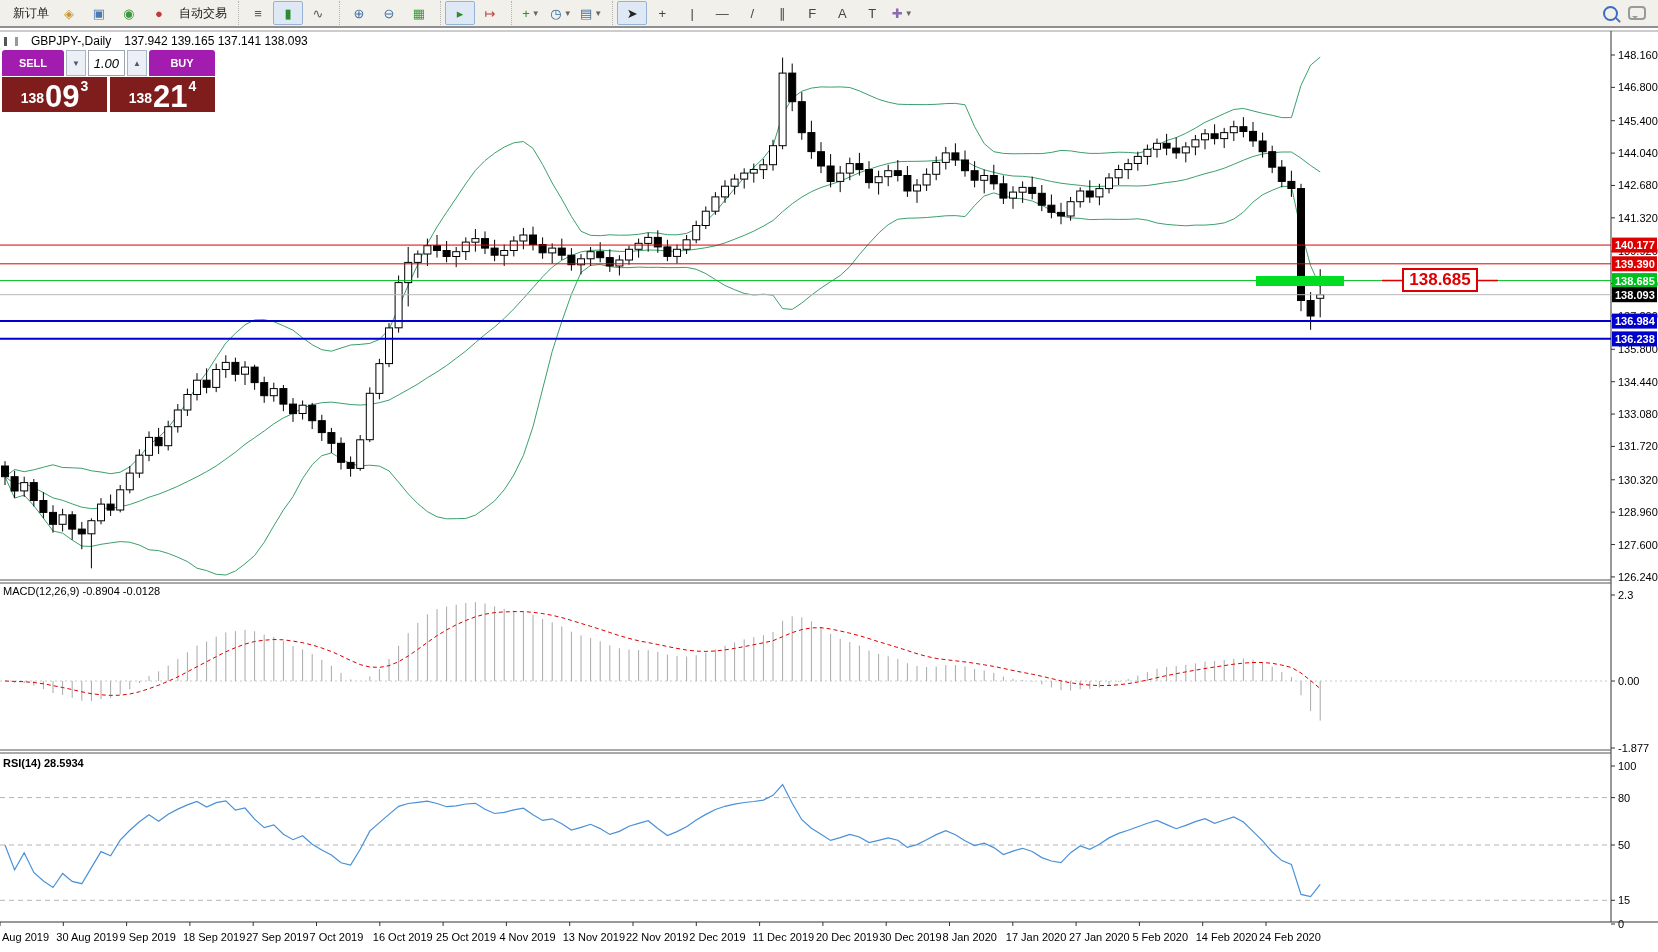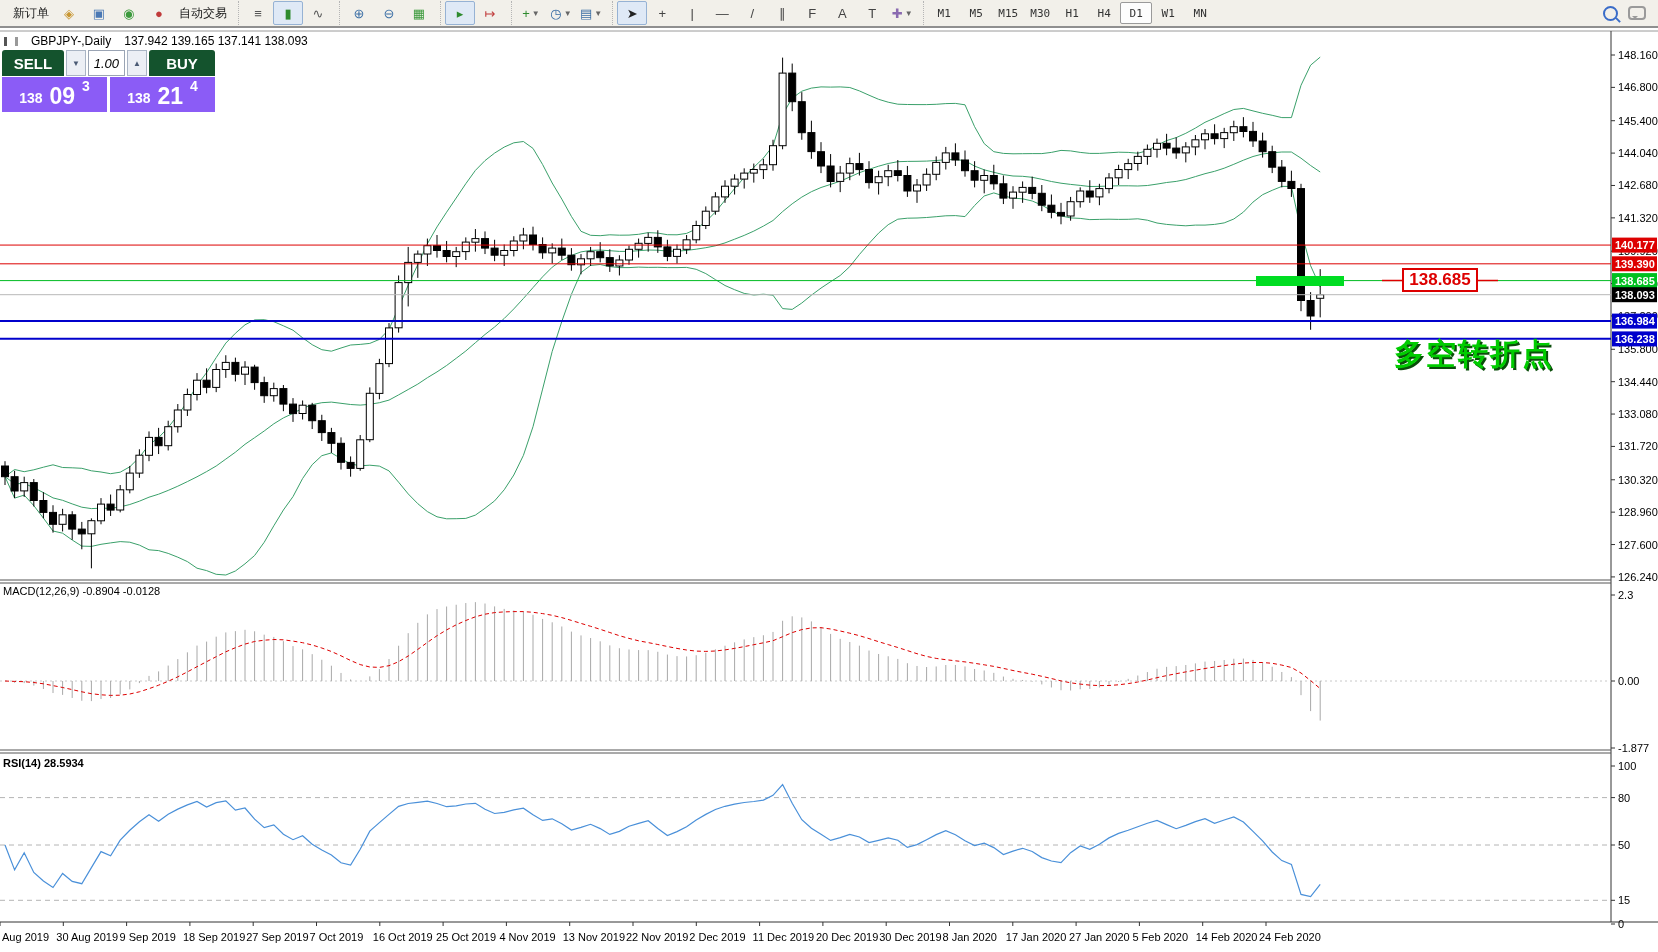--- a/index.html
+++ b/index.html
@@ -23,32 +23,32 @@
   .tb-right{margin-left:auto;display:flex;align-items:center;gap:10px;padding-right:8px;}
   .css-magnifier{width:11px;height:11px;border:2px solid #3a6cc8;border-radius:50%;position:relative;display:inline-block;}
   .css-magnifier:after{content:"";position:absolute;width:6px;height:2px;background:#3a6cc8;
     transform:rotate(45deg);right:-5px;bottom:-2px;}
   .css-chat{width:14px;height:10px;border:2px solid #9a9a9a;border-radius:4px;position:relative;display:inline-block;}
   .css-chat:after{content:"";position:absolute;left:2px;bottom:-4px;border:3px solid transparent;border-top-color:#9a9a9a;}
 
   
   .quote-panel{position:absolute;left:2px;top:50px;width:213px;z-index:5;}
   .qp-row1{display:flex;height:26px;gap:2px;}
-  .qp-sell,.qp-buy{background:#14532d;color:#fff;font-weight:bold;font-size:15px;display:flex;
+  .qp-sell,.qp-buy{background:#a21caf;color:#fff;font-weight:bold;font-size:11px;display:flex;
     align-items:center;justify-content:center;border-radius:3px 3px 0 0;}
   .qp-sell{width:62px;}
   .qp-buy{width:66px;}
   .qp-spin{width:20px;background:#eceff5;border:1px solid #a9b4c4;box-sizing:border-box;color:#4a5a74;
     font-size:8px;display:flex;align-items:center;justify-content:center;}
   .qp-vol{flex:1;background:#fff;border:1px solid #9aa4b4;box-sizing:border-box;display:flex;
     align-items:center;justify-content:flex-end;padding-right:5px;font-size:13px;color:#000;font-style:italic;}
   .qp-row2{display:flex;gap:3px;margin-top:1px;height:35px;}
-  .qp-price{background:#8b5cf6;color:#fff;flex:1;display:flex;align-items:flex-end;justify-content:center;padding-bottom:2px;}
+  .qp-price{background:#7f1d1d;color:#fff;flex:1;display:flex;align-items:flex-end;justify-content:center;padding-bottom:2px;}
   .qp-price .pfx{font-size:14px;font-weight:bold;margin-bottom:4px;}
-  .qp-price .big{font-size:23px;font-weight:bold;line-height:27px;margin:0 7px;}
+  .qp-price .big{font-size:31px;font-weight:bold;line-height:27px;margin:0 1px;}
   .qp-price .sup{font-size:14px;font-weight:bold;margin-bottom:16px;}
 
   
   .chart-title{position:absolute;left:4px;top:34px;z-index:3;font-size:12px;color:#000;display:flex;align-items:center;gap:13px;}
   .chart-title .sym-ico{display:inline-block;width:8px;height:9px;border-left:3px solid #555;border-right:3px solid #999;}
   .ind-label{position:absolute;z-index:3;font-size:11px;color:#000;}
   .macd-label{left:3px;top:585px;}
   .rsi-label{left:3px;top:757px;font-weight:bold;}
   .price-tag{position:absolute;left:1402px;top:268px;width:72px;height:20px;border:2px solid #dd0000;
     background:#fff;color:#dd0000;font-size:17px;font-weight:bold;display:flex;align-items:center;
@@ -131,23 +131,20 @@
           </span><span class="tb-btn">
             <span style="color:#444">F</span>
           </span><span class="tb-btn">
             <span style="color:#444">A</span>
           </span><span class="tb-btn">
             <span style="color:#444">T</span>
           </span><span class="tb-btn">
             <span style="color:#8a6ab0">✚</span>
             <span class="dd">▼</span>
           </span></span>
-      </div>
-    <div class="tb-group">
-        <span id="tf-btns"><span class="tf-btn">M1</span><span class="tf-btn">M5</span><span class="tf-btn">M15</span><span class="tf-btn">M30</span><span class="tf-btn">H1</span><span class="tf-btn">H4</span><span class="tf-btn active">D1</span><span class="tf-btn">W1</span><span class="tf-btn">MN</span></span>
       </div>
     <div class="tb-right">
       <span class="css-magnifier"></span>
       <span class="css-chat"></span>
     </div>
   </div>
 
   <svg id="chart-svg" width="1658" height="952">
       <line x1="0" y1="31" x2="1658" y2="31" stroke="#9a9a9a" stroke-width="1"></line>
       <line x1="1611" y1="31" x2="1611" y2="922" stroke="#333" stroke-width="1"></line>
@@ -723,14 +720,13 @@
   </div>
 
   <div class="ind-label macd-label">
     <span>MACD(12,26,9)</span> <span>-0.8904 -0.0128</span>
   </div>
   <div class="ind-label rsi-label">
     <span>RSI(14)</span> <span>28.5934</span>
   </div>
 
   <div class="price-tag">138.685</div>
-  <div class="annotation">多空转折点</div>
 </div>
 
 </body></html>

